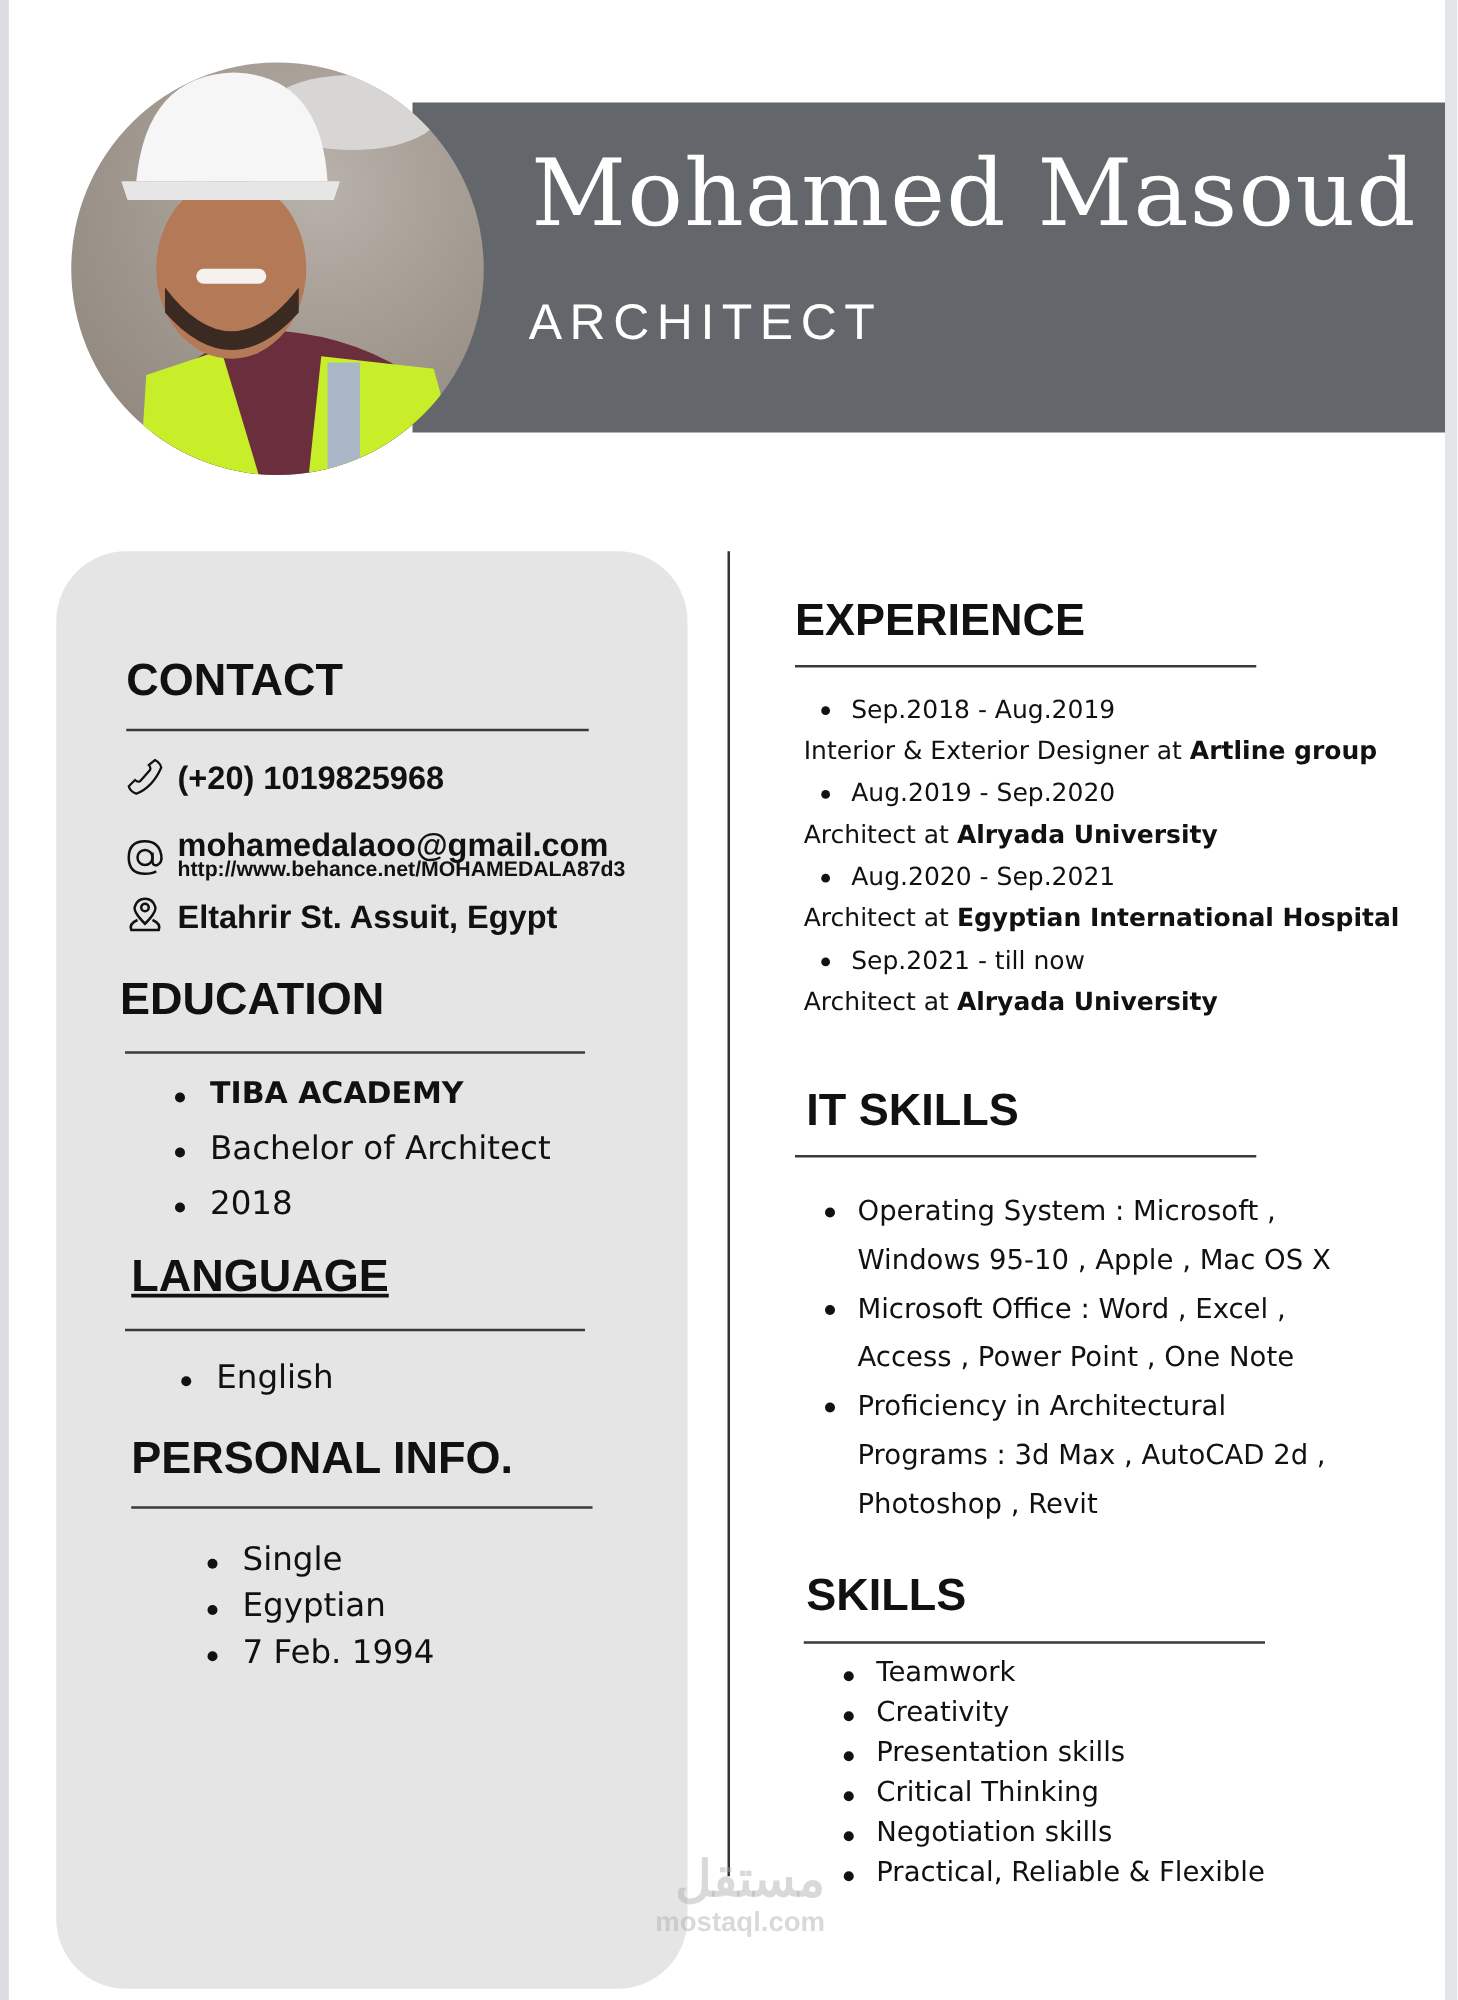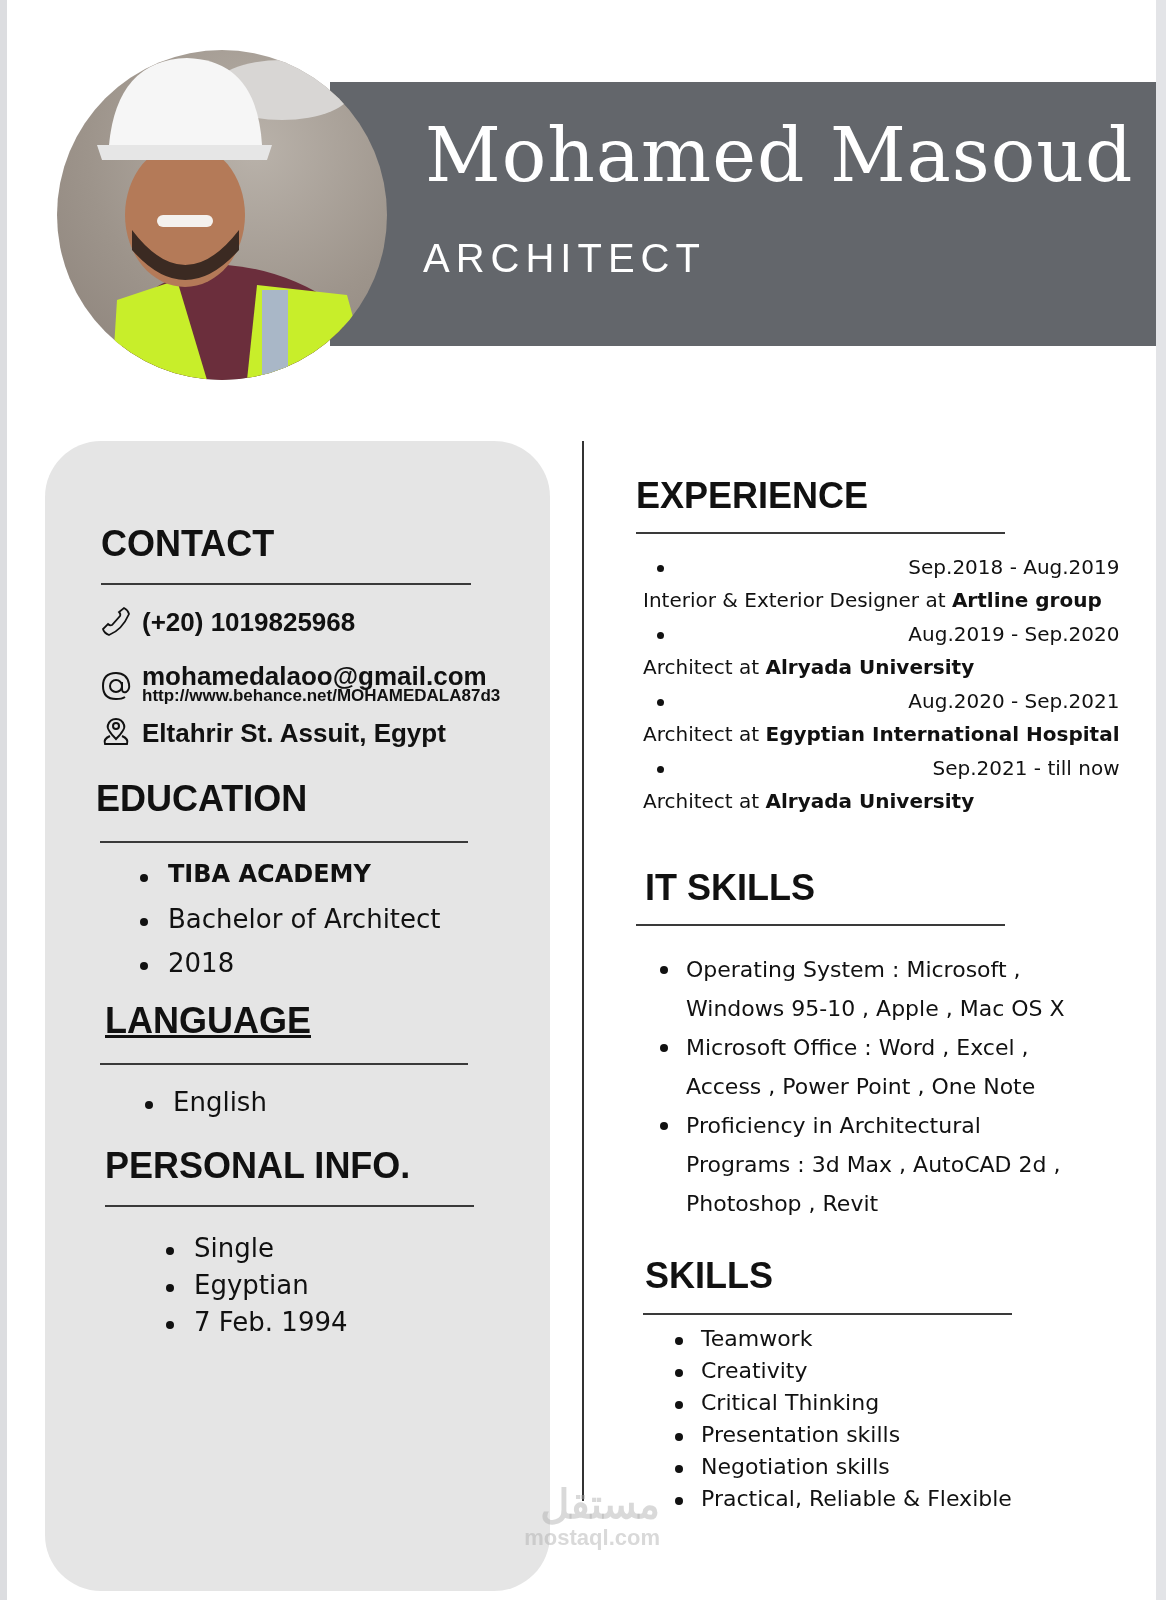--- a/index.html
+++ b/index.html
@@ -40,21 +40,21 @@
 
     .lang { left: 145px; top: 1087px; font-size: 26px; }
     .lang li { padding-left: 28px; }
     .lang li::before { left: 0; top: 14px; }
 
     .pers { left: 166px; top: 1233px; font-size: 26px; }
     .pers li { height: 37px; padding-left: 28px; }
     .pers li::before { left: 0; top: 14px; }
 
     .exp { position: absolute; left: 643px; top: 555px; font-family: "DejaVu Sans", sans-serif; font-size: 20px; color: #111; }
-    .exp .date { position: relative; height: 33px; padding-left: 38px; white-space: nowrap; text-align: right; }
+    .exp .date { position: relative; height: 33px; padding-left: 38px; white-space: nowrap; }
     .exp .date::before { content: ""; position: absolute; left: 14px; top: 10px; width: 7px; height: 7px; border-radius: 50%; background: #111; }
     .exp .job { height: 34px; white-space: nowrap; }
     .exp .job b { font-weight: bold; }
 
     .its { left: 660px; top: 950px; font-size: 22px; }
     .its li { padding-left: 26px; line-height: 39px; white-space: normal; width: 420px; }
     .its li::before { left: 0; top: 16px; }
 
     .sk { left: 675px; top: 1326px; font-size: 22px; }
     .sk li { height: 32px; padding-left: 26px; }
@@ -167,22 +167,22 @@
   <li>Operating System : Microsoft , Windows 95-10 , Apple , Mac OS X</li>
   <li>Microsoft Office : Word , Excel , Access , Power Point , One Note</li>
   <li>Proficiency in Architectural Programs : 3d Max , AutoCAD 2d , Photoshop , Revit</li>
 </ul>
 
 <div class="h" style="left:645px; top:1255px;">SKILLS</div>
 <div class="rule" style="left:643px; top:1313px; width:369px;"></div>
 <ul class="bl sk">
   <li>Teamwork</li>
   <li>Creativity</li>
+  <li>Presentation skills</li>
   <li>Critical Thinking</li>
-  <li>Presentation skills</li>
   <li>Negotiation skills</li>
   <li>Practical, Reliable &amp; Flexible</li>
 </ul>
 
 <div class="watermark">
   <div class="ar">مستقل</div>
   <div class="en">mostaql.com</div>
 </div>
 
 </body></html>

